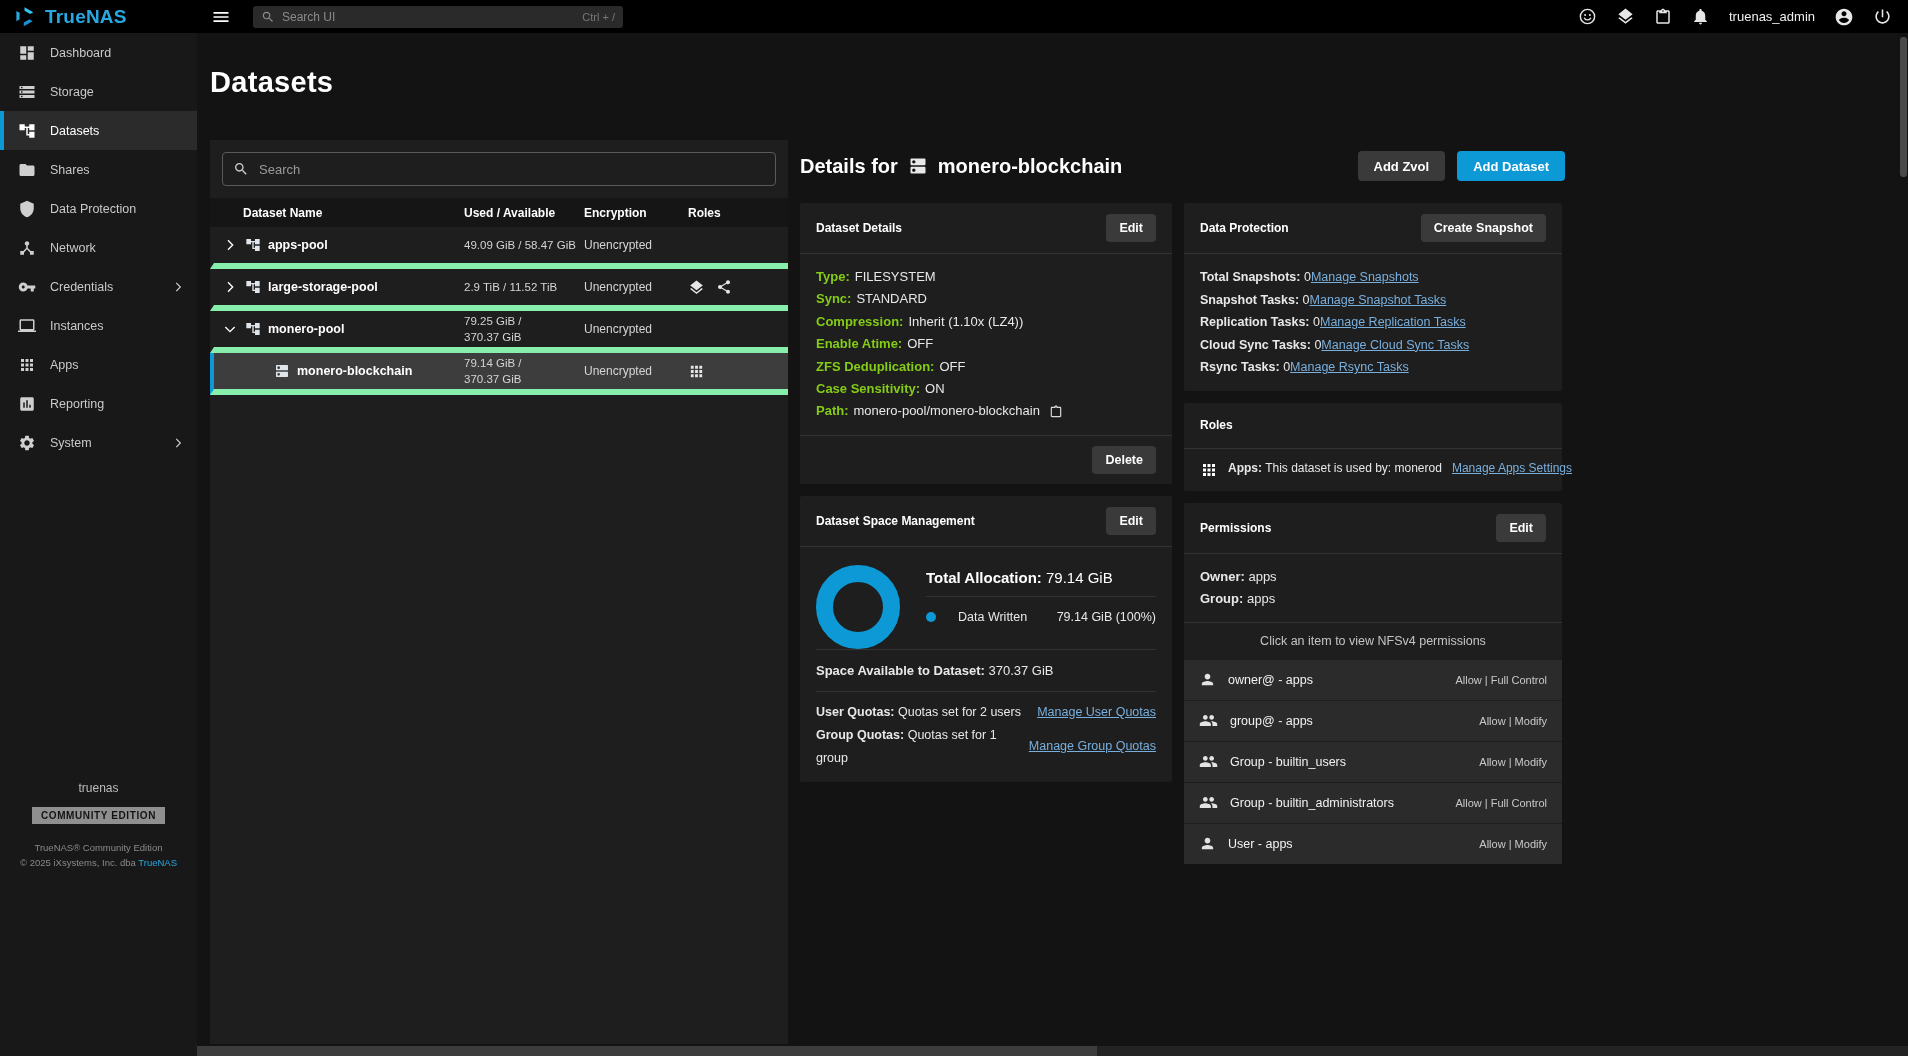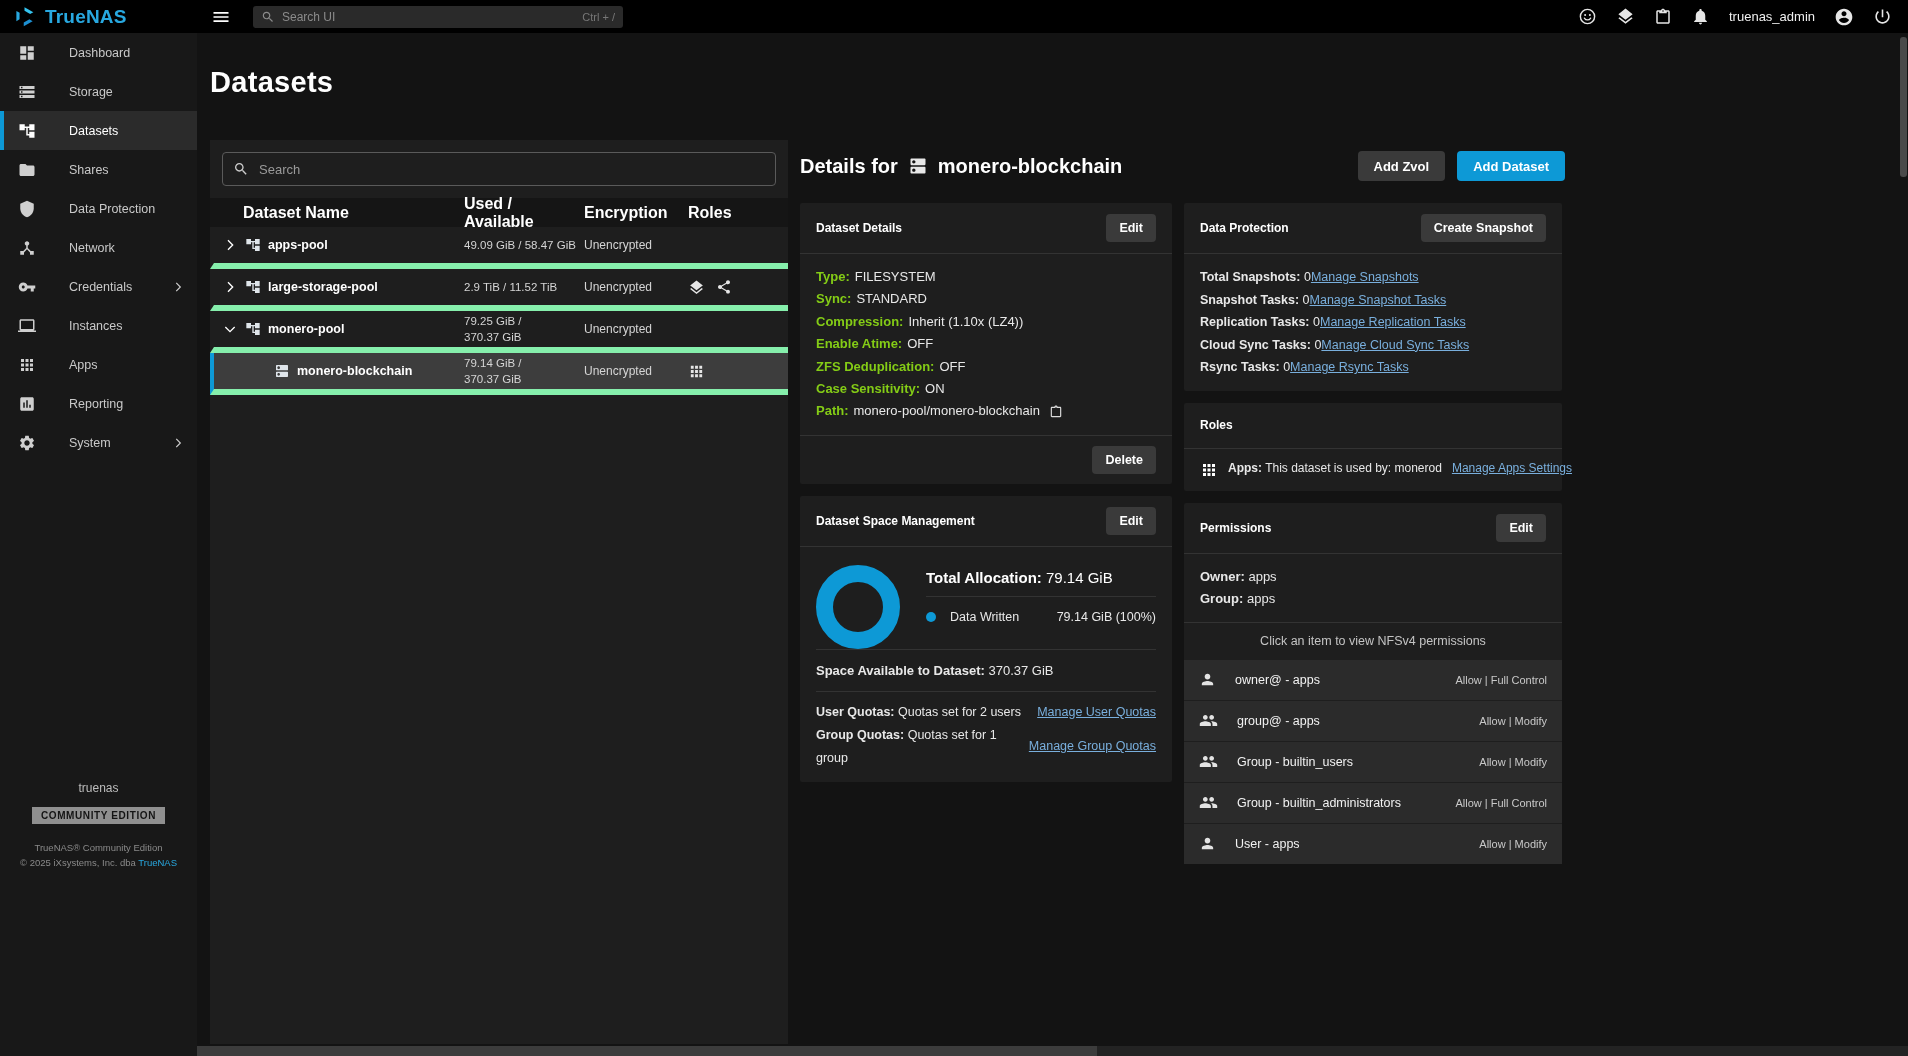--- a/index.html
+++ b/index.html
@@ -18,21 +18,21 @@
   .search-ui .icon{color:#8b8b8b}
   .search-ui input{flex:1;background:transparent;border:none;outline:none;color:#ddd;font-size:12px;font-family:inherit}
   .search-ui input::placeholder{color:#8b8b8b}
   .kbd-hint{color:#777;font-size:11px}
   .topbar-right{margin-left:auto;display:flex;align-items:center;gap:19px;padding-right:16px}
   .topbar-right .icon{cursor:pointer}
   .username{font-size:13px;color:#f0f0f0}
 
   
   .sidebar{position:absolute;top:33px;left:0;width:197px;height:1023px;background:#181818}
-  .nav-item{height:39px;display:flex;align-items:center;gap:33px;padding-left:14px;color:#c9c9c9;
+  .nav-item{height:39px;display:flex;align-items:center;gap:14px;padding-left:14px;color:#c9c9c9;
     font-size:12.5px;cursor:pointer;border-left:4px solid transparent}
   .nav-item .icon{color:#cfcfcf}
   .nav-item.active{background:#2b2b2b;border-left-color:#0d99d6;color:#fff}
   .nav-item.active .icon{color:#fff}
   .nav-chevron{margin-left:auto;margin-right:12px;color:#9a9a9a}
   .sidebar-footer{position:absolute;top:748px;width:100%;text-align:center}
   .hostname{font-size:12px;color:#bdbdbd;margin-bottom:12px}
   .edition-badge{display:inline-block;background:#8f8f8f;color:#141414;font-size:10px;font-weight:bold;
     padding:3px 9px;letter-spacing:.6px;margin-bottom:16px}
   .footer-line{font-size:9.5px;color:#8a8a8a;line-height:1.6}
@@ -40,21 +40,21 @@
 
   
   .page-title{position:absolute;left:210px;top:66px;font-size:29px;font-weight:bold;letter-spacing:.3px}
 
   
   .tree-panel{position:absolute;left:210px;top:140px;width:578px;height:904px;background:#1e1e1e;display:flex;flex-direction:column}
   .tree-search{margin:12px;height:34px;border:1px solid #5a5a5a;border-radius:4px;display:flex;align-items:center;gap:10px;padding:0 10px;flex:none}
   .tree-search .icon{color:#cdcdcd}
   .tree-search input{flex:1;background:transparent;border:none;outline:none;color:#ddd;font-size:13px;font-family:inherit}
   .tree-search input::placeholder{color:#9a9a9a}
-  .tree-header{display:flex;background:#151515;height:29px;align-items:center;font-weight:bold;font-size:16px;color:#fff;
+  .tree-header{display:flex;background:#151515;height:29px;align-items:center;font-weight:bold;font-size:12px;color:#fff;
     border-left:4px solid transparent;flex:none}
   .tree-header .hname{width:250px;padding-left:29px}
   .tree-header .hused{width:120px}
   .tree-header .henc{width:104px}
   .tree-header .hroles{flex:1}
   .tree-row{display:flex;align-items:center;height:42px;border-bottom:6px solid #86efac;cursor:pointer;
     border-left:4px solid transparent;flex:none}
   .tree-row.selected{background:#3d3d3d;border-left-color:#0d99d6}
   .cell-name{width:250px;flex:none;display:flex;align-items:center;gap:7px;padding-left:8px;font-weight:bold;font-size:12.5px;color:#fff}
   .cell-name.child{padding-left:60px}
@@ -90,39 +90,39 @@
   .copy-icon{color:#dcdcdc;cursor:pointer;margin-left:4px;display:inline-flex}
   .card-footer{border-top:1px solid #333;padding:10px 16px;display:flex;justify-content:flex-end}
   a.link{color:#79afdd;font-size:12.5px;text-decoration:underline;cursor:pointer;white-space:nowrap}
 
   
   .space-top{display:flex;align-items:flex-start;gap:26px;padding-top:4px}
   .donut{width:84px;height:84px;border:17px solid #0d99d6;border-radius:50%;flex:none;margin-top:2px}
   .space-right{flex:1}
   .alloc{font-size:15px;padding:6px 0 10px}
   .hr{border-top:1px solid #333}
-  .legend{display:flex;align-items:center;gap:14px;font-size:12.5px;color:#e8e8e8;padding:13px 0}
+  .legend{display:flex;align-items:center;gap:22px;font-size:12.5px;color:#e8e8e8;padding:13px 0}
   .legend-dot{width:10px;height:10px;border-radius:50%;background:#0d99d6;flex:none}
   .legend-val{margin-left:auto}
   .avail{font-size:13px;padding:13px 0;color:#e8e8e8}
   .quota-row{display:flex;justify-content:space-between;align-items:center;font-size:12.5px;color:#e8e8e8;line-height:23px}
   .quotas{padding-top:9px}
 
   
   .dp-row{display:flex;align-items:center;line-height:22.5px;font-size:12.5px;color:#e8e8e8}
 
   
   .roles-row{display:flex;align-items:flex-start;gap:10px;font-size:12px;color:#e8e8e8;white-space:nowrap}
   .roles-row .icon{color:#fff}
   .roles-row a{margin-left:auto;font-size:12px}
 
   
   .perm-owner{padding:12px 16px;border-bottom:1px solid #333;font-size:13px;line-height:22px;color:#e8e8e8}
   .perm-hint{text-align:center;color:#c4c4c4;font-size:12.5px;padding:11px 0}
-  .perm-item{height:40px;background:#2b2b2b;display:flex;align-items:center;gap:19px;padding:0 15px;margin-top:1px;cursor:pointer}
+  .perm-item{height:40px;background:#2b2b2b;display:flex;align-items:center;gap:12px;padding:0 15px;margin-top:1px;cursor:pointer}
   .perm-item .icon{color:#e3e3e3}
   .perm-who{font-size:12.5px;color:#f2f2f2}
   .perm-level{margin-left:auto;font-size:11px;color:#c9c9c9}
 
   
   .v-scrollbar{position:absolute;top:37px;right:1px;width:7px;height:140px;background:#4a4a4a;border-radius:3px}
   .h-scroll-track{position:absolute;left:197px;bottom:0;height:10px;width:1711px;background:#232323}
   .h-scroll-thumb{height:10px;width:900px;background:#3c3c3c}
 </style>
 </head>

